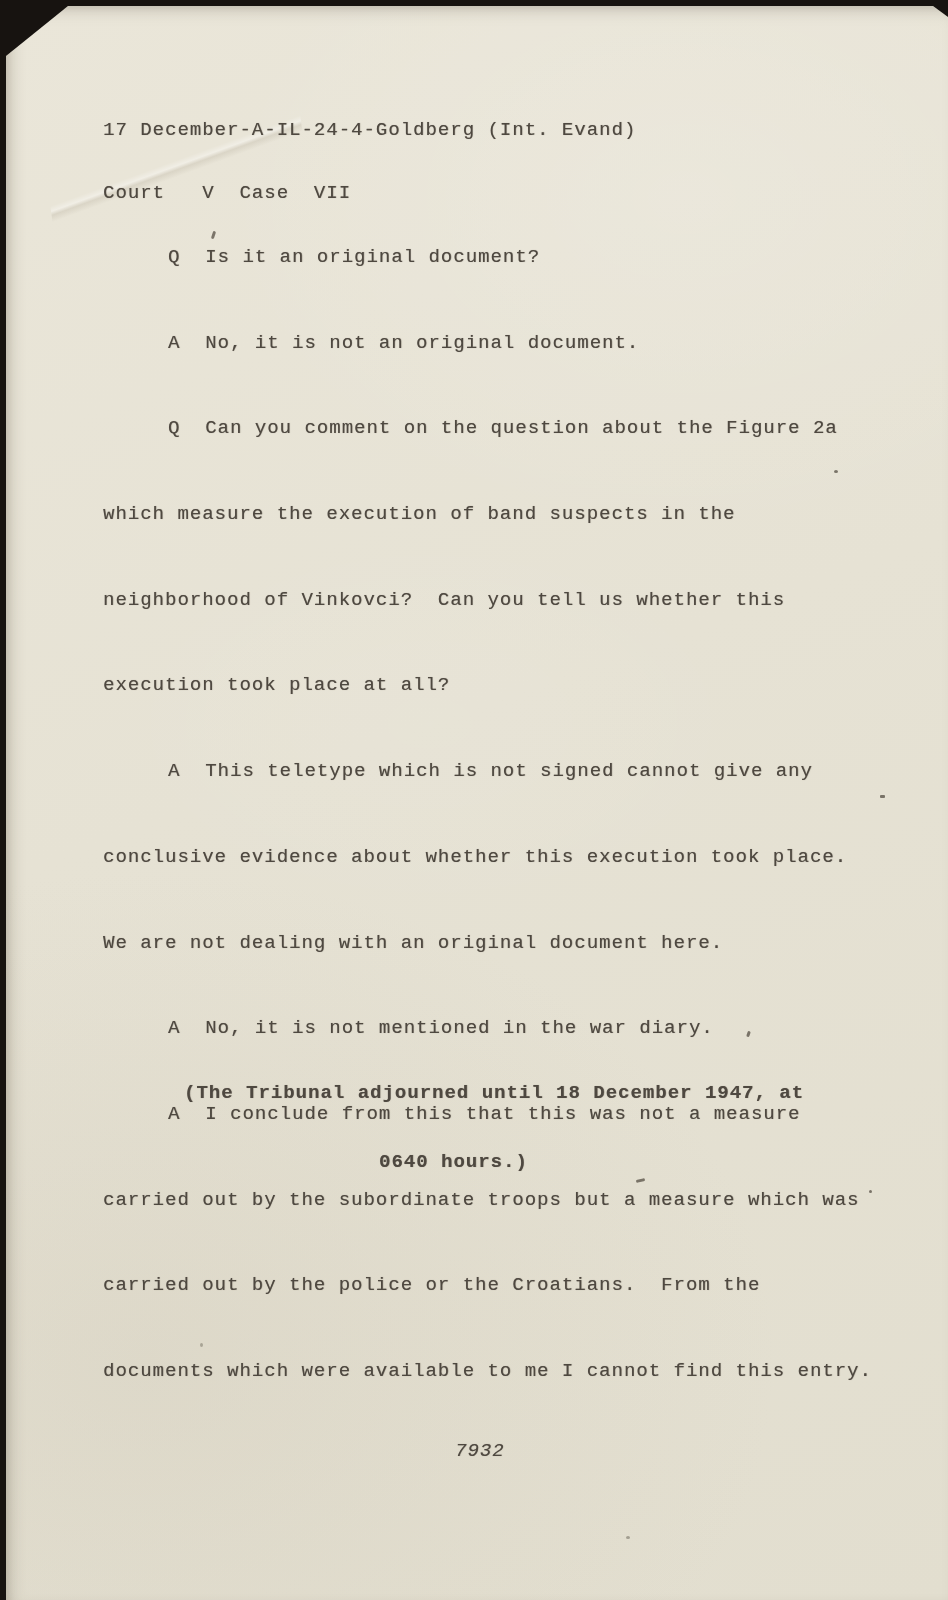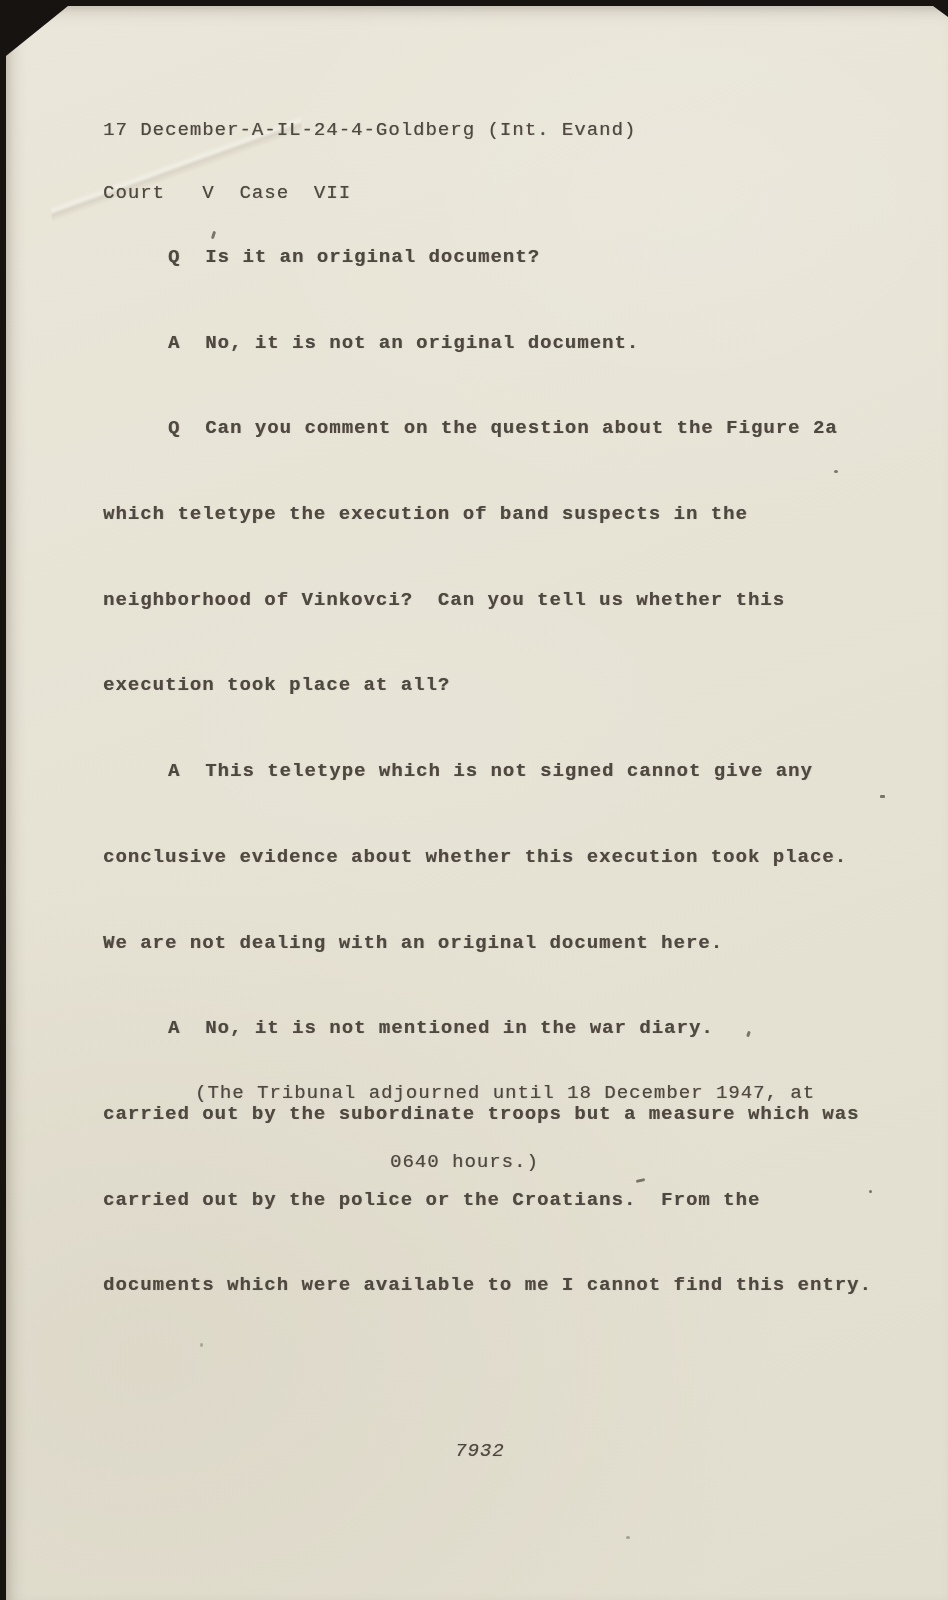--- a/index.html
+++ b/index.html
@@ -55,30 +55,30 @@
   }
   .body-text {
     position: absolute;
     left: 103px;
     top: 193px;
     width: 800px;
   }
   .line {
     height: 41.7px;
     line-height: 41.7px;
-    font-weight: bold;
   }
   .line.ind {
     padding-left: 65px;
   }
   .closing {
     position: absolute;
-    left: 103px;
+    left: 92px;
     top: 1036px;
     line-height: 23px;
+    font-weight: bold;
   }
   .closing .c1 { padding-left: 92px; }
   .closing .c2 { padding-left: 287px; }
   .page-number {
     position: absolute;
     left: 455px;
     top: 1440px;
     font-style: italic;
   }
   
@@ -105,27 +105,28 @@
 
 <div class="tw header">
   <div>17 December-A-IL-24-4-Goldberg (Int. Evand)</div>
   <div>Court   V  Case  VII</div>
 </div>
 
 <div class="tw body-text">
   <div class="line ind">Q  Is it an original document?</div>
   <div class="line ind">A  No, it is not an original document.</div>
   <div class="line ind">Q  Can you comment on the question about the Figure 2a</div>
-  <div class="line">which teletype the execution of band suspects in the</div>
+  <div class="line">which measure the execution of band suspects in the</div>
   <div class="line">neighborhood of Vinkovci?  Can you tell us whether this</div>
   <div class="line">execution took place at all?</div>
   <div class="line ind">A  This teletype which is not signed cannot give any</div>
   <div class="line">conclusive evidence about whether this execution took place.</div>
   <div class="line">We are not dealing with an original document here.</div>
   <div class="line ind">A  No, it is not mentioned in the war diary.</div>
+  <div class="line ind">A  I conclude from this that this was not a measure</div>
   <div class="line">carried out by the subordinate troops but a measure which was</div>
   <div class="line">carried out by the police or the Croatians.  From the</div>
   <div class="line">documents which were available to me I cannot find this entry.</div>
   
   
   
   
 </div>
 
 <div class="tw closing">

